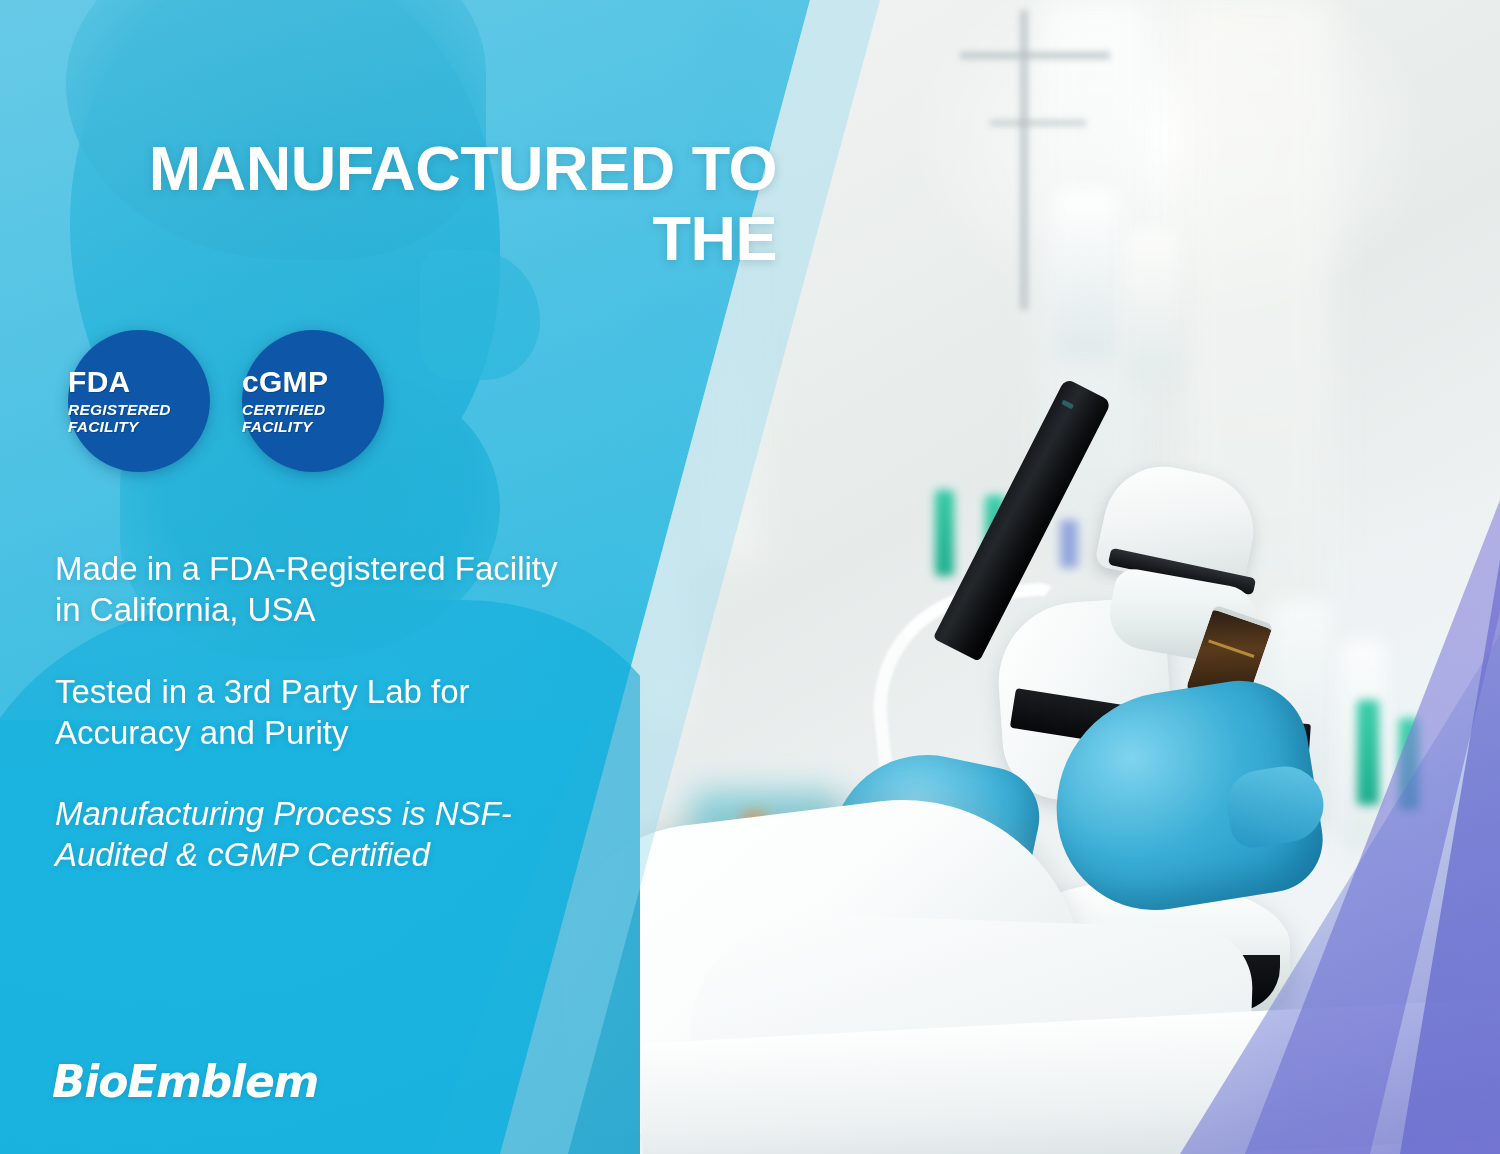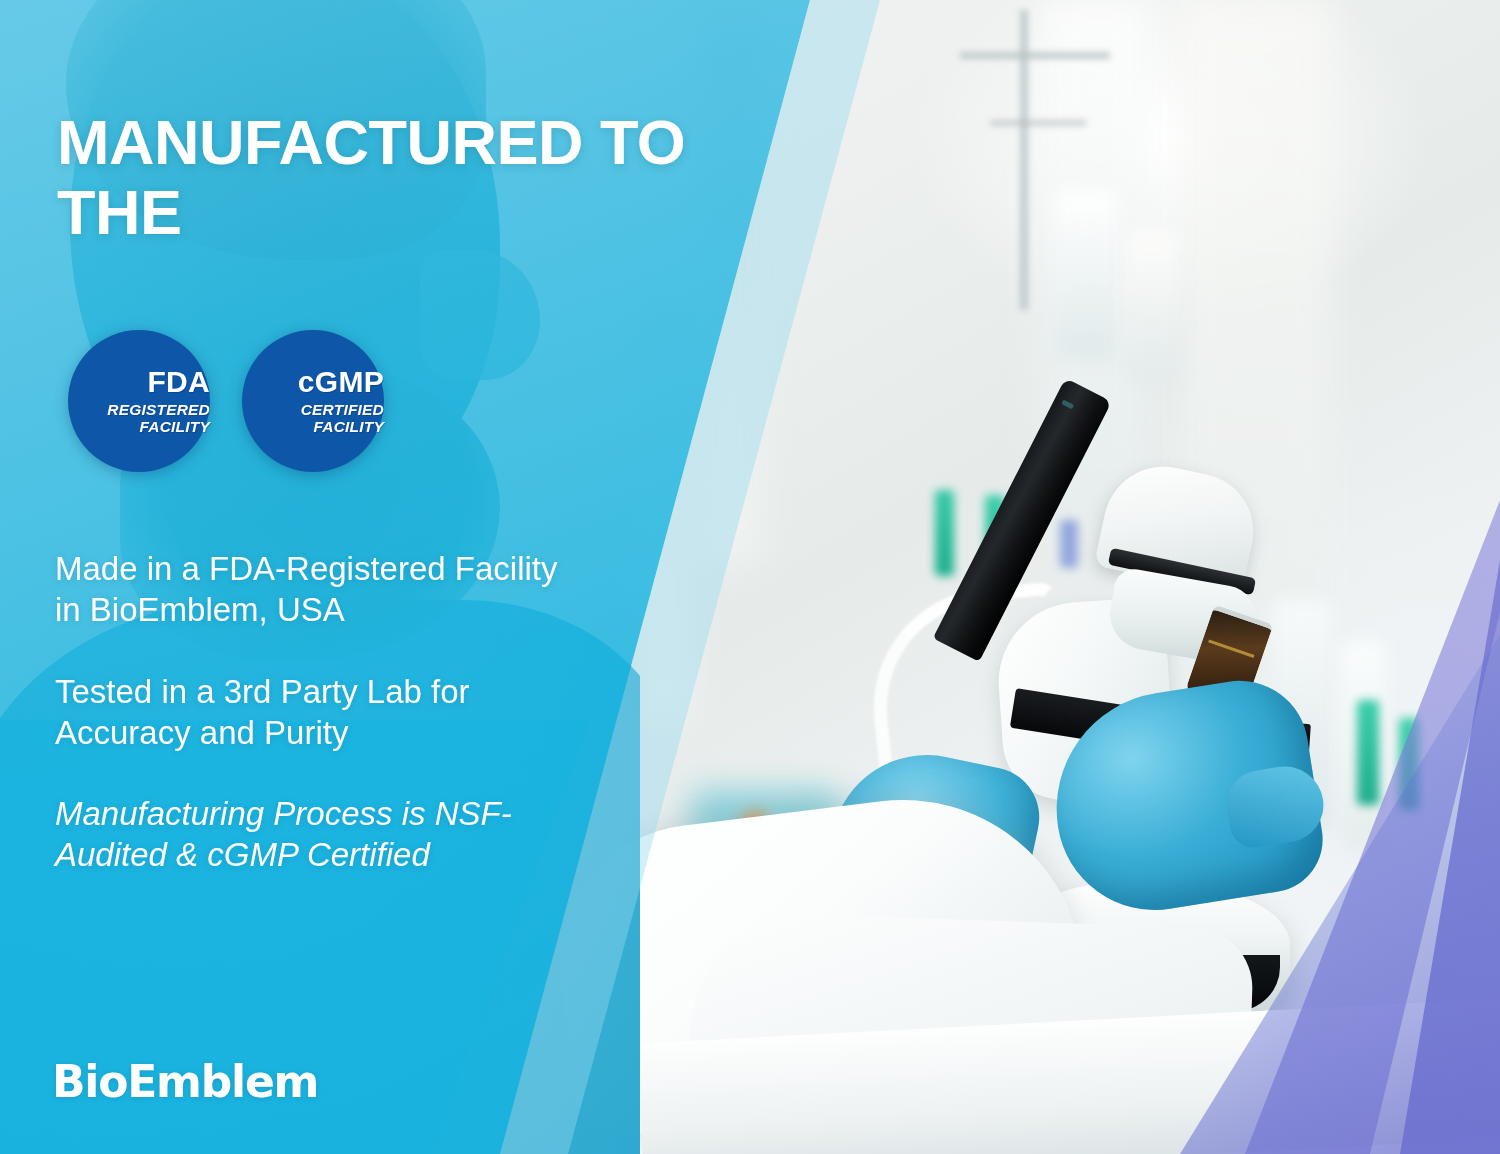--- a/index.html
+++ b/index.html
@@ -225,32 +225,33 @@
   .purple-corner{
     position:absolute;right:0;bottom:0;width:320px;height:520px;
     background:linear-gradient(150deg,rgba(72,140,205,.0) 0%,rgba(92,112,208,.35) 45%,rgba(110,112,208,.75) 100%);
     clip-path:polygon(100% 0,100% 100%,0 100%);
   }
 
   
   .content{position:absolute;inset:0;}
 
   .headline{
-    position:absolute;left:57px;top:108px;width:720px;
+    position:absolute;left:57px;top:134px;width:720px;
     color:#ffffff;font-weight:700;font-size:63px;line-height:1.11;
     letter-spacing:-0.5px;
     text-shadow:0 2px 10px rgba(14,80,105,.22);
+    text-align:right;
   }
   .headline .l2{display:block;}
 
   .badges{position:absolute;left:68px;top:330px;display:flex;gap:32px;}
   .badge{
     width:142px;height:142px;border-radius:50%;
     background:#0e57a8;
-    display:flex;flex-direction:column;align-items:flex-end;justify-content:center;
+    display:flex;flex-direction:column;align-items:flex-start;justify-content:center;
     color:#fff;text-align:center;
     box-shadow:0 3px 14px rgba(10,60,110,.35);
   }
   .badge-title{
     font-size:30px;font-weight:700;letter-spacing:.3px;line-height:1;
     margin-bottom:5px;
     text-shadow:1px 1px 0 rgba(0,0,0,.18);
   }
   .badge-sub{
     font-size:15.5px;font-weight:700;line-height:1.08;letter-spacing:.2px;
@@ -269,20 +270,21 @@
     margin-bottom:40px;
     text-shadow:0 1px 6px rgba(14,90,120,.2);
   }
   .bullet:last-child{margin-bottom:0;font-style:italic;}
 
   .logo{
     position:absolute;left:52px;top:1056px;
     color:#ffffff;font-size:44px;font-weight:700;letter-spacing:-1.2px;
     font-family:"DejaVu Sans","Liberation Sans",sans-serif;
     text-shadow:0 1px 5px rgba(14,90,120,.25);
+    font-style:italic;
   }
 </style>
 </head>
 <body>
 
 <div class="stage">
 
   <div class="photo">
     <div class="bg-room"></div>
     <div class="blurcol bc1"></div>
@@ -361,21 +363,21 @@
 
       <div class="badge">
         <div class="badge-title">cGMP</div>
         <div class="badge-sub">CERTIFIED</div>
         <div class="badge-sub">FACILITY</div>
       </div>
 
     </div>
 
     <div class="bullets">
-      <div class="bullet">Made in a FDA-Registered Facility in BioEmblem, USA</div>
+      <div class="bullet">Made in a FDA-Registered Facility in California, USA</div>
       <div class="bullet">Tested in a 3rd Party Lab for Accuracy and Purity</div>
       <div class="bullet">Manufacturing Process is NSF-Audited &amp; cGMP Certified</div>
     </div>
 
     <div class="logo">BioEmblem</div>
 
   </div>
 </div>
 
 </body></html>

